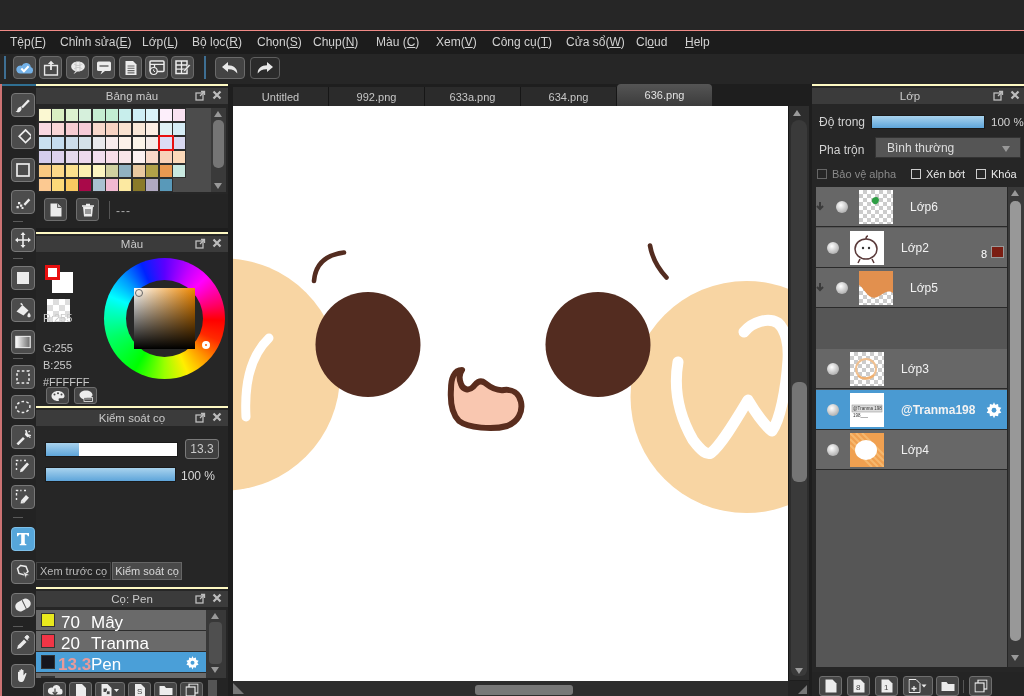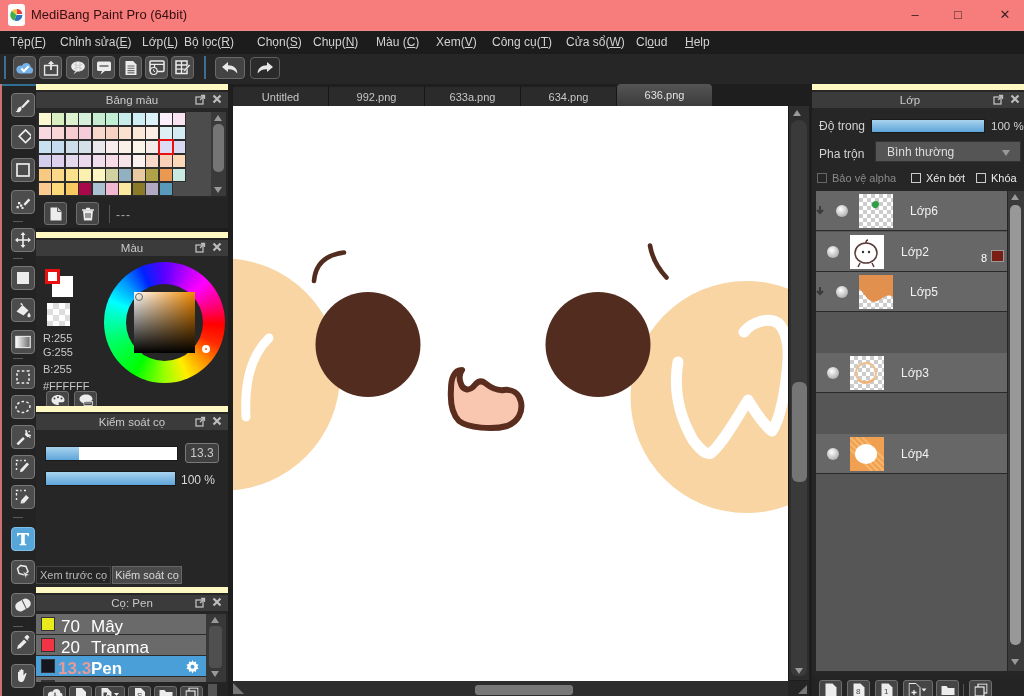--- a/index.html
+++ b/index.html
@@ -22,21 +22,21 @@
 
 #strip{left:0;top:84px;width:36px;height:612px;background:#232323}
 #strip .edge{left:0;top:0;width:2px;height:612px;background:#cd7273}
 .tool{position:absolute;left:11px;width:24px;height:24px;background:#4c4c4c;border:1px solid #787878;border-radius:4px}
 .tool.on{background:#56a6da;border-color:#7fc0e8}
 .tool svg{position:absolute;left:50%;top:50%;transform:translate(-50%,-50%)}
 .tsep{position:absolute;left:13px;width:10px;height:1px;background:#5a5a5a}
 
 .phead{position:absolute;left:0;top:2px;right:0;height:16px;background:#3b3b3b;color:#c9c9c9;font-size:11.5px;text-align:center;line-height:16px}
 .phx{position:absolute;top:4px;font-size:11px;color:#bdbdbd;line-height:12px}
-.panel{background:#262626;border-top:6px solid #fef9c3;overflow:hidden}
+.panel{background:#262626;border-top:2px solid #fef9c3;overflow:hidden}
 .sbtn{position:absolute;background:#454545;border:1px solid #6e6e6e;border-radius:3px}
 .sbtn svg{position:absolute;left:50%;top:50%;transform:translate(-50%,-50%)}
 
 #lcol{left:36px;top:84px;width:192px;height:612px;background:#1d1d1d}
 
 #pal{left:0;top:0;width:192px;height:144px;position:absolute}
 #palgrid{position:absolute;left:2px;top:22px;width:173px;height:84px;background:#4c4c4c}
 #palgrid .sw{position:absolute;width:12px;height:12px}
 #palsb{position:absolute;left:175px;top:22px;width:15px;height:84px;background:#3a3a3a}
 #palbot{position:absolute;left:0;top:108px;width:192px;height:36px;background:#242424}
@@ -63,39 +63,26 @@
 #rcol{left:812px;top:84px;width:212px;height:612px;background:#262626}
 .lrow{position:absolute;left:4px;width:191px;height:40px;background:#676767;border-bottom:1px solid #2a2a2a}
 .lrow .eye{position:absolute;top:14px;width:12px;height:12px;border-radius:50%;background:radial-gradient(circle at 40% 35%,#fff,#b5b5b5 70%,#909090)}
 .lrow .thumb{position:absolute;top:3px;width:34px;height:34px;background:#fff}
 .lrow .lname{position:absolute;top:13px;font-size:12px;color:#f2f2f2}
 .checker{background-image:linear-gradient(45deg,#ddd 25%,transparent 25%,transparent 75%,#ddd 75%),linear-gradient(45deg,#ddd 25%,transparent 25%,transparent 75%,#ddd 75%);background-size:12px 12px;background-position:0 0,6px 6px;background-color:#fff}
 </style></head>
 <body>
 <div id="app">
 
-<div id="title" class="abs">
-  <div id="appicon" class="abs"><svg width="17" height="22" viewBox="0 0 17 22">
-          <circle cx="8.5" cy="11" r="6" fill="#fff"></circle>
-          <path d="M8.5 5a6 6 0 0 1 5.9 5h-5.9z" fill="#e8413c"></path>
-          <path d="M14.4 11a6 6 0 0 1-8.1 5.6l2.2-5.6z" fill="#2f6fbf"></path>
-          <path d="M6.3 16.6A6 6 0 0 1 4 6.8L8.5 11z" fill="#3faf49"></path>
-          <path d="M4 6.8A6 6 0 0 1 8.5 5v6z" fill="#f5c33b"></path>
-        </svg></div>
-  <div class="txt abs">MediBang Paint Pro (64bit)</div>
-  <div class="wc abs" style="left:892px">–</div>
-  <div class="wc abs" style="left:935px">□</div>
-  <div class="wc abs" style="left:982px">✕</div>
-</div>
 
 <div id="menu" class="abs">
   <span style="left:10px">Tệp(<u>F</u>)</span>
   <span style="left:60px">Chỉnh sửa(<u>E</u>)</span>
   <span style="left:142px">Lớp(<u>L</u>)</span>
-  <span style="left:184px">Bộ lọc(<u>R</u>)</span>
+  <span style="left:192px">Bộ lọc(<u>R</u>)</span>
   <span style="left:257px">Chọn(<u>S</u>)</span>
   <span style="left:313px">Chụp(<u>N</u>)</span>
   <span style="left:376px">Màu (<u>C</u>)</span>
   <span style="left:436px">Xem(<u>V</u>)</span>
   <span style="left:492px">Công cụ(<u>T</u>)</span>
   <span style="left:566px">Cửa sổ(<u>W</u>)</span>
   <span style="left:636px">Cl<u>o</u>ud</span>
   <span style="left:685px"><u>H</u>elp</span>
 </div>
 
@@ -390,21 +377,21 @@
         <div class="phx" style="right:22px"><svg width="11" height="11" viewBox="0 0 11 11">
             <rect x="1" y="3" width="7" height="7" fill="none" stroke="#bdbdbd" stroke-width="1.3"></rect>
             <path d="M5 6l4-4M6 1.5h3.5V5" stroke="#bdbdbd" stroke-width="1.3" fill="none"></path>
           </svg></div>
         <div class="phx" style="right:6px"><svg width="10" height="10" viewBox="0 0 10 10">
             <path d="M1.5 1.5l7 7M8.5 1.5l-7 7" stroke="#bdbdbd" stroke-width="2.2"></path>
           </svg></div>
     <div style="position:absolute;left:16px;top:38px;width:21px;height:21px;background:#fff"></div>
     <div style="position:absolute;left:9px;top:31px;width:15px;height:15px;background:#fff;border:3px solid #e81010"></div>
     <div class="checker" style="position:absolute;left:11px;top:65px;width:23px;height:23px;background-size:12px 12px"></div>
-    <div class="rgb" style="top:94px">R:255</div>
+    <div class="rgb" style="top:78px">R:255</div>
     <div class="rgb" style="top:108px">G:255</div>
     <div class="rgb" style="top:125px">B:255</div>
     <div class="rgb" style="top:142px">#FFFFFF</div>
     <div id="wheel" style="position:absolute;left:68px;top:24px;width:121px;height:121px;border-radius:50%;background:conic-gradient(#5a00ff,#c800ff 28deg,#ff00ff 45deg,#ff0066 75deg,#ff0000 92deg,#ff2a00 112deg,#ff9900 135deg,#ffee00 157deg,#99ff00 180deg,#00ff00 210deg,#00ff66 250deg,#00ffcc 280deg,#00ffff 292deg,#0099ff 315deg,#0022ff 337deg,#5a00ff 360deg)"></div>
     <div style="position:absolute;left:90px;top:46px;width:77px;height:77px;border-radius:50%;background:#262626"></div>
     <div style="position:absolute;left:98px;top:54px;width:61px;height:61px;background:linear-gradient(to bottom,rgba(0,0,0,0),#000),linear-gradient(to right,#fff,#f08800)"></div>
     <div style="position:absolute;left:99px;top:55px;width:8px;height:8px;border:1.5px solid #666;border-radius:50%"></div>
     <div style="position:absolute;left:166px;top:107px;width:8px;height:8px;border:3.5px solid #fff;border-radius:50%;background:transparent"></div>
     <div class="sbtn" style="left:10px;top:153px;width:23px;height:17px">
           <svg width="14" height="11" viewBox="0 0 14 11">
@@ -455,21 +442,21 @@
           <div class="bn" style="left:55px">Mây</div>
         </div>
     <div class="brow" style="top:42px">
           <div class="bsw" style="background:#f23546"></div>
           <div class="bn" style="left:25px">20</div>
           <div class="bn" style="left:55px">Tranma</div>
         </div>
     <div class="brow" style="top:63px;background:#4a9fd8">
           <div class="bsw" style="background:#16161e"></div>
           <div class="bn" style="left:22px;color:#e79a9a;font-weight:bold">13.3</div>
-          <div class="bn" style="left:55px;font-weight:bold">Pen</div>
+          <div class="bn" style="left:55px;font-weight:normal">Pen</div>
       <svg style="position:absolute;right:6px;top:3px" width="15" height="15" viewBox="0 0 15 15">
             <path d="M7.5 1l1 2.2 2.4-.6.3 2.4 2.4.7-1.3 2 1.3 2-2.4.7-.3 2.4-2.4-.6-1 2.2-1-2.2-2.4.6-.3-2.4-2.4-.7 1.3-2-1.3-2 2.4-.7.3-2.4 2.4.6z" fill="#fff"></path>
             <circle cx="7.5" cy="7.7" r="2" fill="#4a9fd8"></circle>
           </svg>
     </div>
     <div class="brow" style="top:84px;height:5px;border-bottom:none">
           <div class="bsw" style="top:3px;height:2px;background:#333"></div>
         </div>
     <div style="position:absolute;left:170px;top:21px;width:20px;height:68px;background:#383838">
       <div class="arrow-u" style="left:5px;top:3px"></div>
@@ -623,20 +610,36 @@
       <div class="eye" style="left:11px"></div>
       <div class="thumb" style="left:34px">
           <div style="position:absolute;inset:0;background-image:linear-gradient(45deg,#ccc 25%,transparent 25%,transparent 75%,#ccc 75%),linear-gradient(45deg,#ccc 25%,transparent 25%,transparent 75%,#ccc 75%);background-size:8px 8px;background-position:0 0,4px 4px;background-color:#fff"></div>
           <svg style="position:absolute" width="34" height="34" viewBox="0 0 34 34">
             <circle cx="16" cy="17" r="10" fill="none" stroke="#f0c090" stroke-width="2"></circle>
             <path d="M8 24c4 3 12 3 16-1" stroke="#f0b070" stroke-width="2" fill="none"></path>
           </svg>
         </div>
       <div class="lname" style="left:85px">Lớp3</div>
       </div>
+      <div class="lrow" style="top:304px;background:#4a9ad2">
+      <div class="eye" style="left:11px"></div>
+      <div class="thumb" style="left:34px">
+          <svg style="position:absolute" width="34" height="34" viewBox="0 0 34 34">
+            <rect width="34" height="34" fill="#fff"></rect>
+            <rect x="2" y="12" width="30" height="7" fill="#ddd" stroke="#888" stroke-width=".5"></rect>
+            <text x="3" y="17" font-size="4.5" fill="#333">@Tranma 198</text>
+            <text x="3" y="24" font-size="4.5" fill="#333">198___</text>
+          </svg>
+        </div>
+      <div class="lname" style="left:85px;font-weight:bold">@Tranma198</div>
+        <svg style="position:absolute;right:4px;top:11px" width="18" height="18" viewBox="0 0 15 15">
+          <path d="M7.5 1l1 2.2 2.4-.6.3 2.4 2.4.7-1.3 2 1.3 2-2.4.7-.3 2.4-2.4-.6-1 2.2-1-2.2-2.4.6-.3-2.4-2.4-.7 1.3-2-1.3-2 2.4-.7.3-2.4 2.4.6z" fill="#fff"></path>
+          <circle cx="7.5" cy="7.7" r="2" fill="#4a9ad2"></circle>
+        </svg>
+      </div>
       <div class="lrow" style="top:344px">
       <div class="eye" style="left:11px"></div>
       <div class="thumb" style="left:34px">
           <svg style="position:absolute" width="34" height="34" viewBox="0 0 34 34">
             <rect width="34" height="34" fill="#f0a050"></rect>
             <path d="M0 0l34 34M6 0l28 28M12 0l22 22M0 6l28 28M0 12l22 22" stroke="#f6b86e" stroke-width="2"></path>
             <ellipse cx="16" cy="17" rx="11" ry="10" fill="#fff"></ellipse>
           </svg>
         </div>
       <div class="lname" style="left:85px">Lớp4</div>

